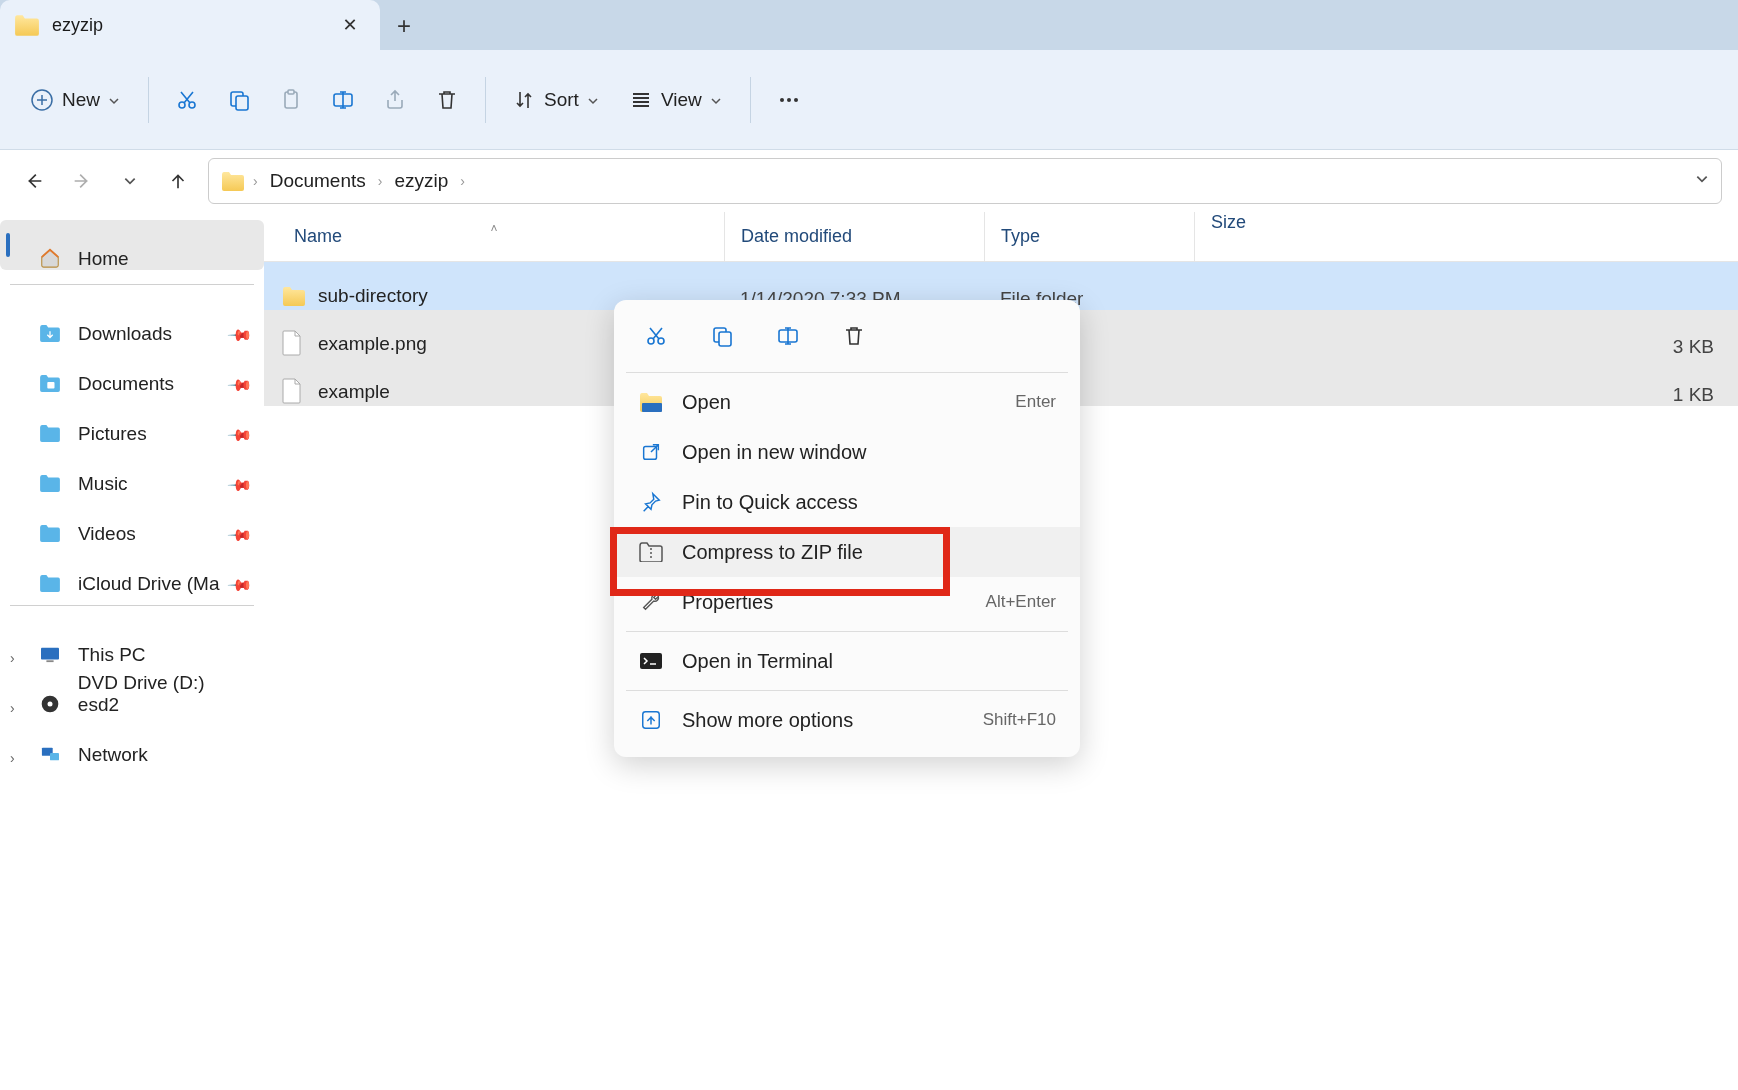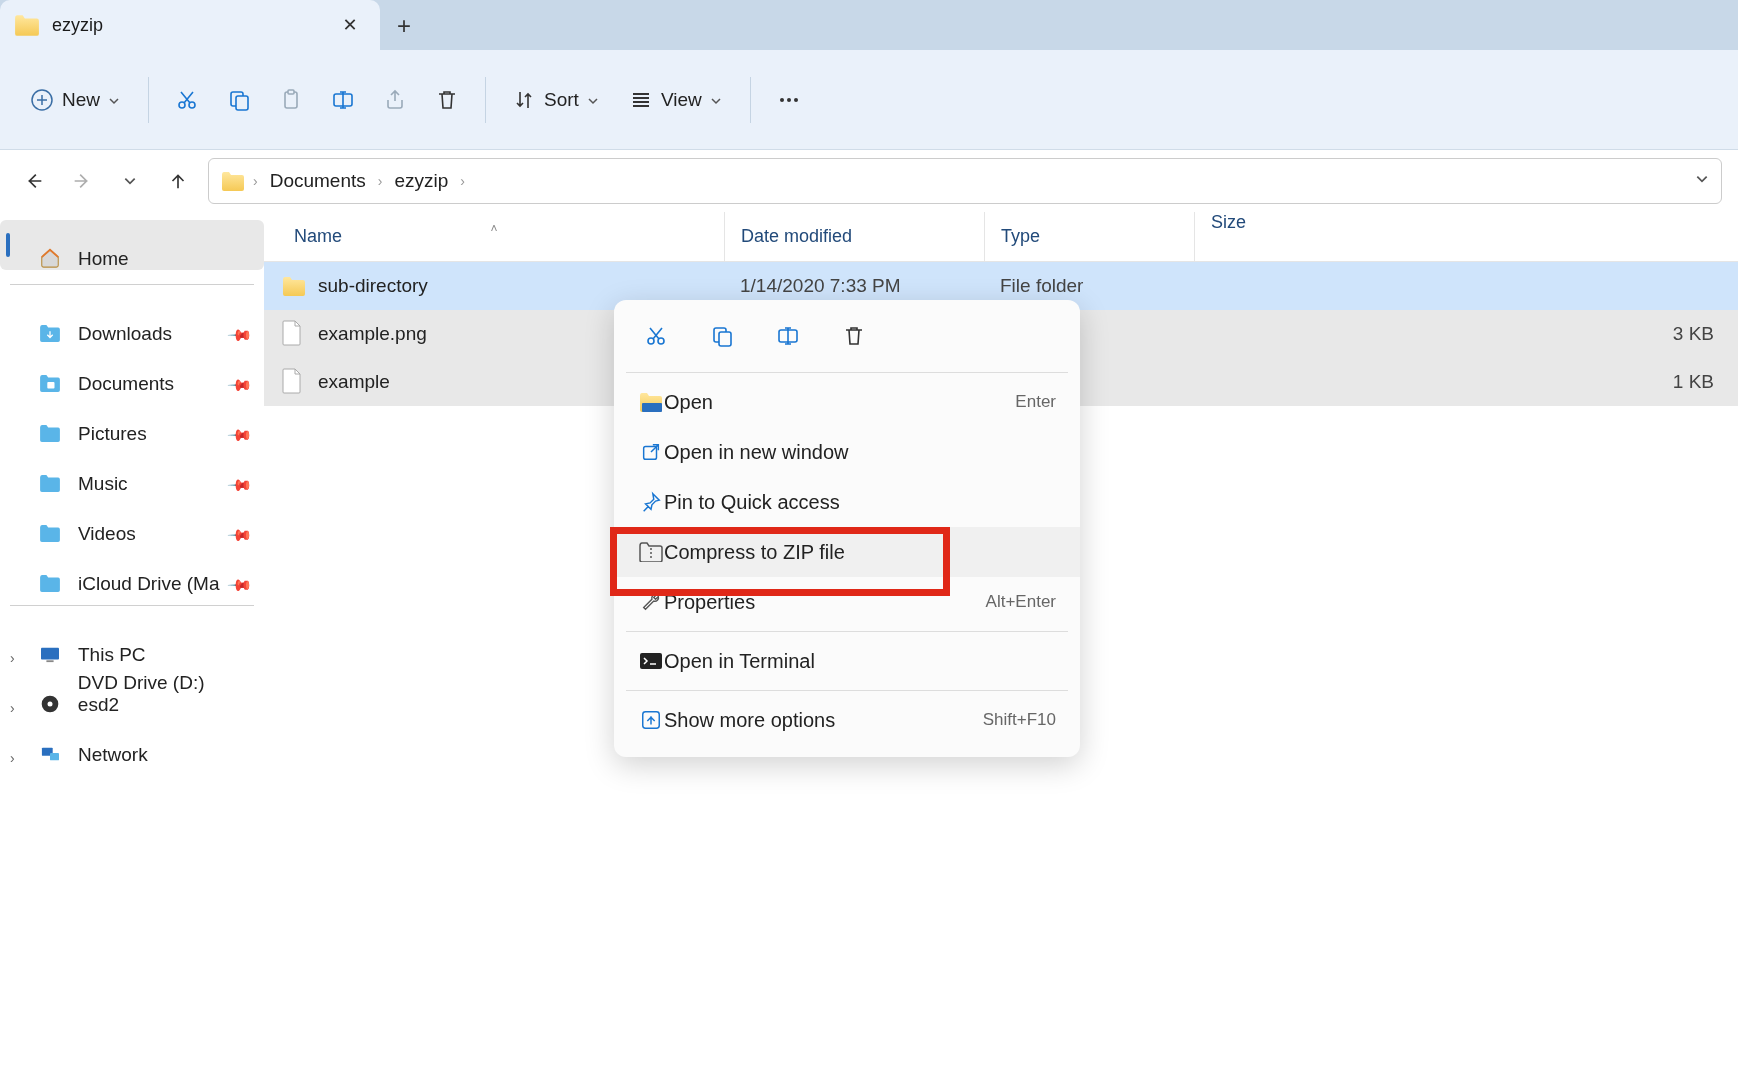--- a/index.html
+++ b/index.html
@@ -43,35 +43,35 @@
 
   
   .filearea { flex: 1; position: relative; }
   .listhead { height: 50px; display: flex; align-items: center; border-bottom: 1px solid #e5e5e5; font-size: 18px; color: #224a7a; }
   .col-name { padding-left: 30px; width: 460px; position:relative;}
   .col-date { width: 260px; padding-left: 16px; border-left: 1px solid #e5e5e5; height:100%; display:flex; align-items:center;}
   .col-type { width: 210px; padding-left: 16px; border-left: 1px solid #e5e5e5; height:100%; display:flex; align-items:center;}
   .col-size { flex:1; padding-left: 16px; border-left: 1px solid #e5e5e5; height:100%; display:flex; align-items:flex-start;}
   .sort-arrow { position:absolute; top:-4px; left:50%; transform:translateX(-50%); color:#888; font-size:12px;}
 
-  .row { height: 48px; display: flex; align-items: center; font-size: 19px; color: #222; }
+  .row { height: 48px; display: flex; align-items: flex-end; font-size: 19px; color: #222; }
   .row.sel { background: #cfe4fb; }
   .row.alt { background: #e8e8e8; }
   .cell-name { width: 460px; padding-left: 18px; display: flex; align-items: center; gap: 12px; }
   .cell-date { width: 260px; padding-left: 16px; color: #444; }
   .cell-type { width: 210px; padding-left: 16px; color: #444; }
   .cell-size { flex:1; padding-right: 24px; text-align: right; color: #444; }
   .file-ico { width: 24px; height: 28px; }
 
   
   .ctx { position: absolute; left: 350px; top: 88px; width: 466px; background: #fbfbfb; border-radius: 12px; box-shadow: 0 8px 30px rgba(0,0,0,0.18); padding: 8px 0 12px; z-index: 10; }
   .ctx-iconrow { display: flex; gap: 30px; padding: 10px 24px 14px; }
   .ctx-iconbtn { width: 36px; height: 36px; display: flex; align-items: center; justify-content: center; }
   .ctx-sep { height: 1px; background: #ddd; margin: 4px 12px; }
-  .ctx-item { height: 50px; display: flex; align-items: center; padding: 0 24px; font-size: 20px; color: #222; position: relative; }
+  .ctx-item { height: 50px; display: flex; align-items: center; padding: 0 24px; gap: 18px; font-size: 20px; color: #222; position: relative; }
   .ctx-item.hover { background: #f0f0f0; }
   .ctx-item .mi-icon { width: 26px; height: 26px; display:flex; align-items:center; justify-content:center;}
   .ctx-short { position: absolute; right: 24px; color: #666; font-size: 17px; }
   .ctx-highlight-box { position: absolute; border: 7px solid #e02818; pointer-events: none; left: -4px; top: 227px; width: 340px; height: 69px; z-index: 11; }
 
   
   .folder-svg { width:100%; height:100%; }
 </style>
 </head>
 <body>

